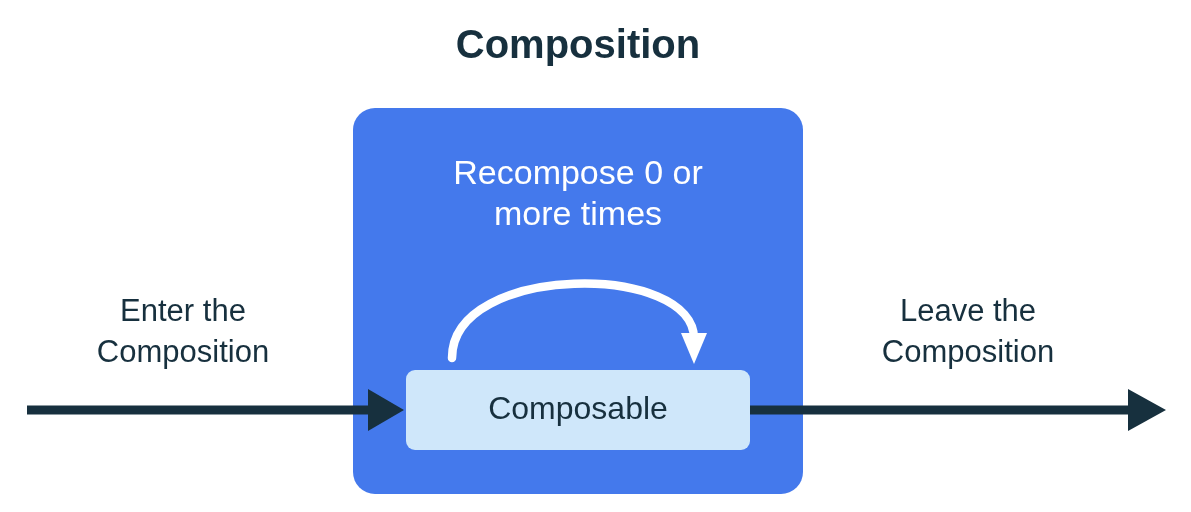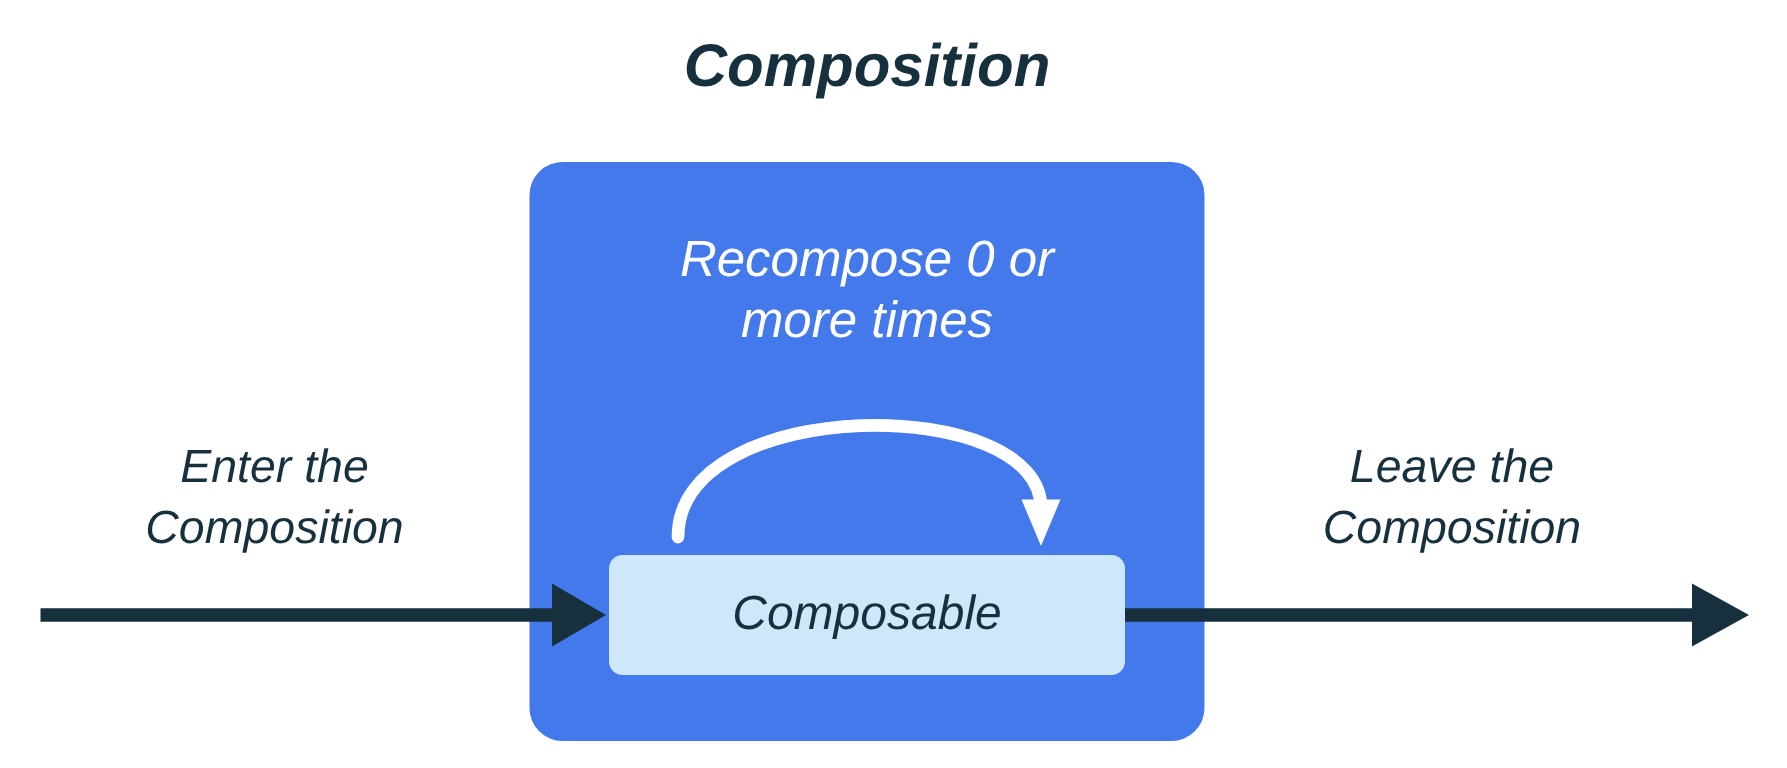--- a/index.html
+++ b/index.html
@@ -9,21 +9,20 @@
   }
   body {
     font-family: "Liberation Sans", sans-serif;
   }
   #diagram-root {
     position: relative;
     width: 1191px;
     height: 512px;
     background: #ffffff;
     overflow: hidden;
-    font-style: italic;
   }
   #diagram-svg {
     position: absolute;
     top: 0;
     left: 0;
     width: 1191px;
     height: 512px;
     display: block;
   }
   .txt {

